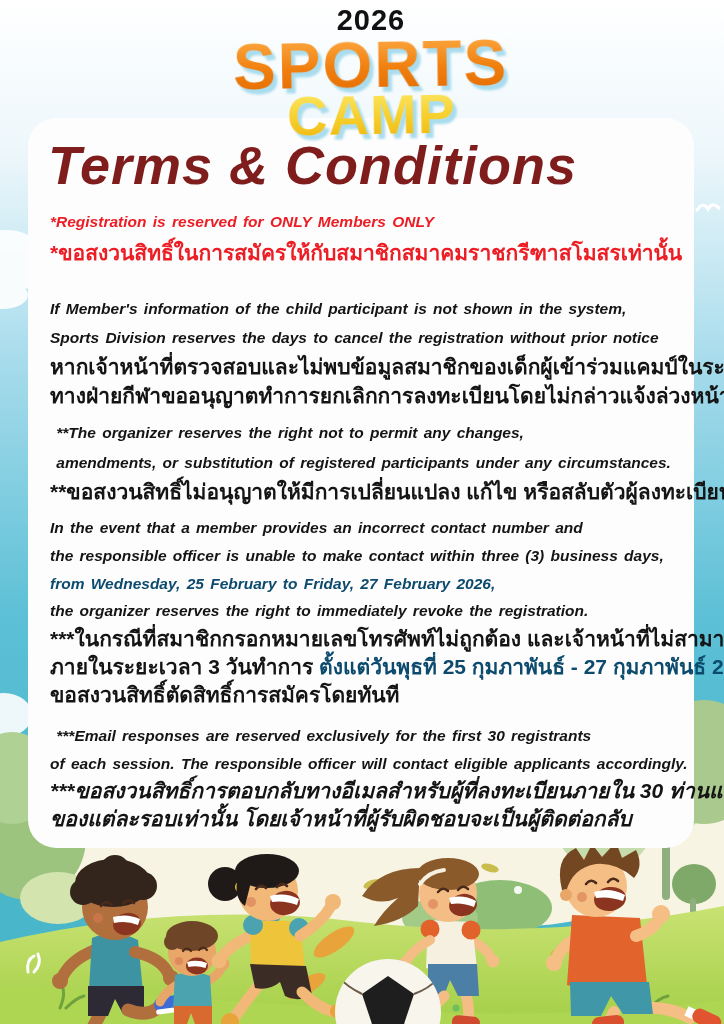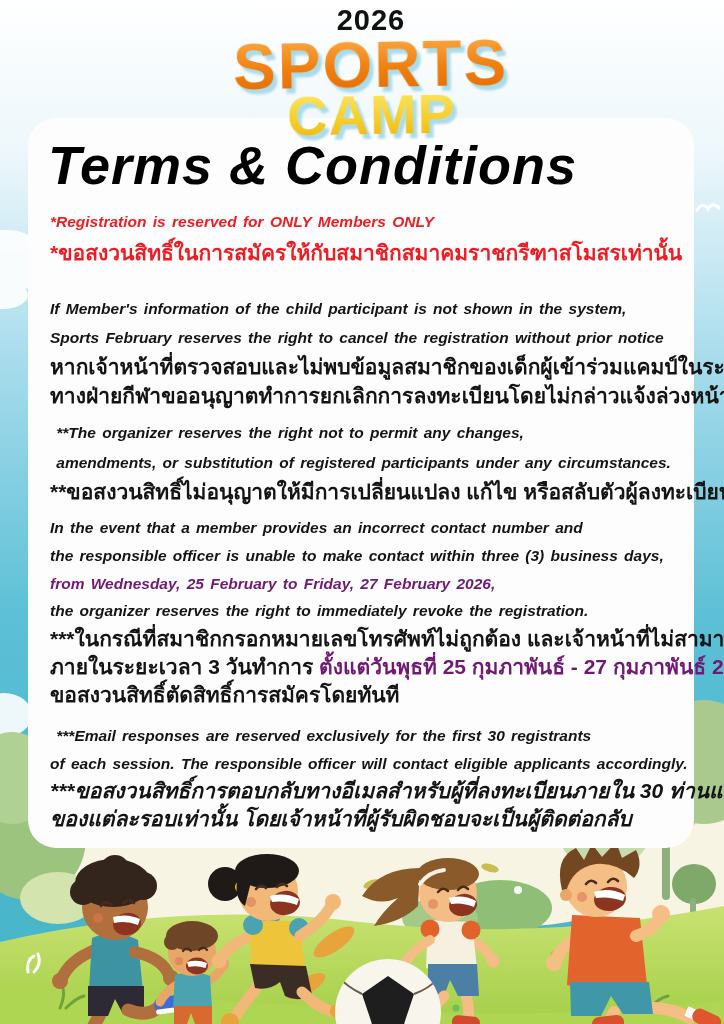--- a/index.html
+++ b/index.html
@@ -33,28 +33,28 @@
     margin-top:-10px;margin-left:36px;
     font-size:56px;font-weight:900;letter-spacing:1px;
     background:linear-gradient(180deg,#FBE35A 12%,#F6CC28 60%,#EDB40E 100%);
     -webkit-background-clip:text;background-clip:text;color:transparent;
     filter:drop-shadow(4px 5px 1px #A9DCEE);
     display:inline-block;transform:rotate(-1deg);
   }
   .title{
     position:absolute;left:48px;top:134px;z-index:3;
     font-size:54px;font-weight:bold;font-style:italic;
-    color:#000000;letter-spacing:1px;white-space:pre;
+    color:#7f1d1d;letter-spacing:1px;white-space:pre;
   }
   .sec{position:absolute;left:50px;z-index:3;width:640px;}
   .ln{display:block;white-space:pre;margin:0;}
   .en{font-size:15.5px;font-weight:bold;font-style:italic;word-spacing:2px;color:#141414;}
   .th{font-size:21px;font-weight:bold;color:#141414;}
   .red-bright{color:#EC1D24;}
-  .red-date{color:#701a75;}
+  .red-date{color:#0c4a6e;}
   .sec-a{top:208px;} .sec-a .en{line-height:28px;} .sec-a .th{line-height:33px;}
   .sec-b{top:294px;} .sec-b .ln{line-height:29px;}
   .sec-c{top:418px;} .sec-c .ln{line-height:29.5px;}
   .sec-d{top:514px;} .sec-d .ln{line-height:27.8px;}
   .sec-e{top:722px;} .sec-e .ln{line-height:27.5px;font-style:italic;}
 </style>
 </head>
 <body>
 
 <svg class="bg" viewBox="0 0 724 1024" aria-hidden="true">
@@ -260,21 +260,21 @@
 
 <h1 class="title" style="margin:0">Terms &amp; Conditions</h1>
 
 <div class="sec sec-a">
   <span class="ln en red-bright">*Registration is reserved for ONLY Members ONLY</span>
   <span class="ln th red-bright">*ขอสงวนสิทธิ์ในการสมัครให้กับสมาชิกสมาคมราชกรีฑาสโมสรเท่านั้น</span>
 </div>
 
 <div class="sec sec-b">
   <span class="ln en">If Member's information of the child participant is not shown in the system,</span>
-  <span class="ln en">Sports February reserves the right to cancel the registration without prior notice</span>
+  <span class="ln en">Sports Division reserves the days to cancel the registration without prior notice</span>
   <span class="ln th">หากเจ้าหน้าที่ตรวจสอบและไม่พบข้อมูลสมาชิกของเด็กผู้เข้าร่วมแคมป์ในระบบ</span>
   <span class="ln th">ทางฝ่ายกีฬาขออนุญาตทำการยกเลิกการลงทะเบียนโดยไม่กล่าวแจ้งล่วงหน้า</span>
 </div>
 
 <div class="sec sec-c">
   <span class="ln en"> **The organizer reserves the right not to permit any changes,</span>
   <span class="ln en"> amendments, or substitution of registered participants under any circumstances.</span>
   <span class="ln th">**ขอสงวนสิทธิ์ไม่อนุญาตให้มีการเปลี่ยนแปลง แก้ไข หรือสลับตัวผู้ลงทะเบียนในทุก ๆกรณี</span>
 </div>
 

